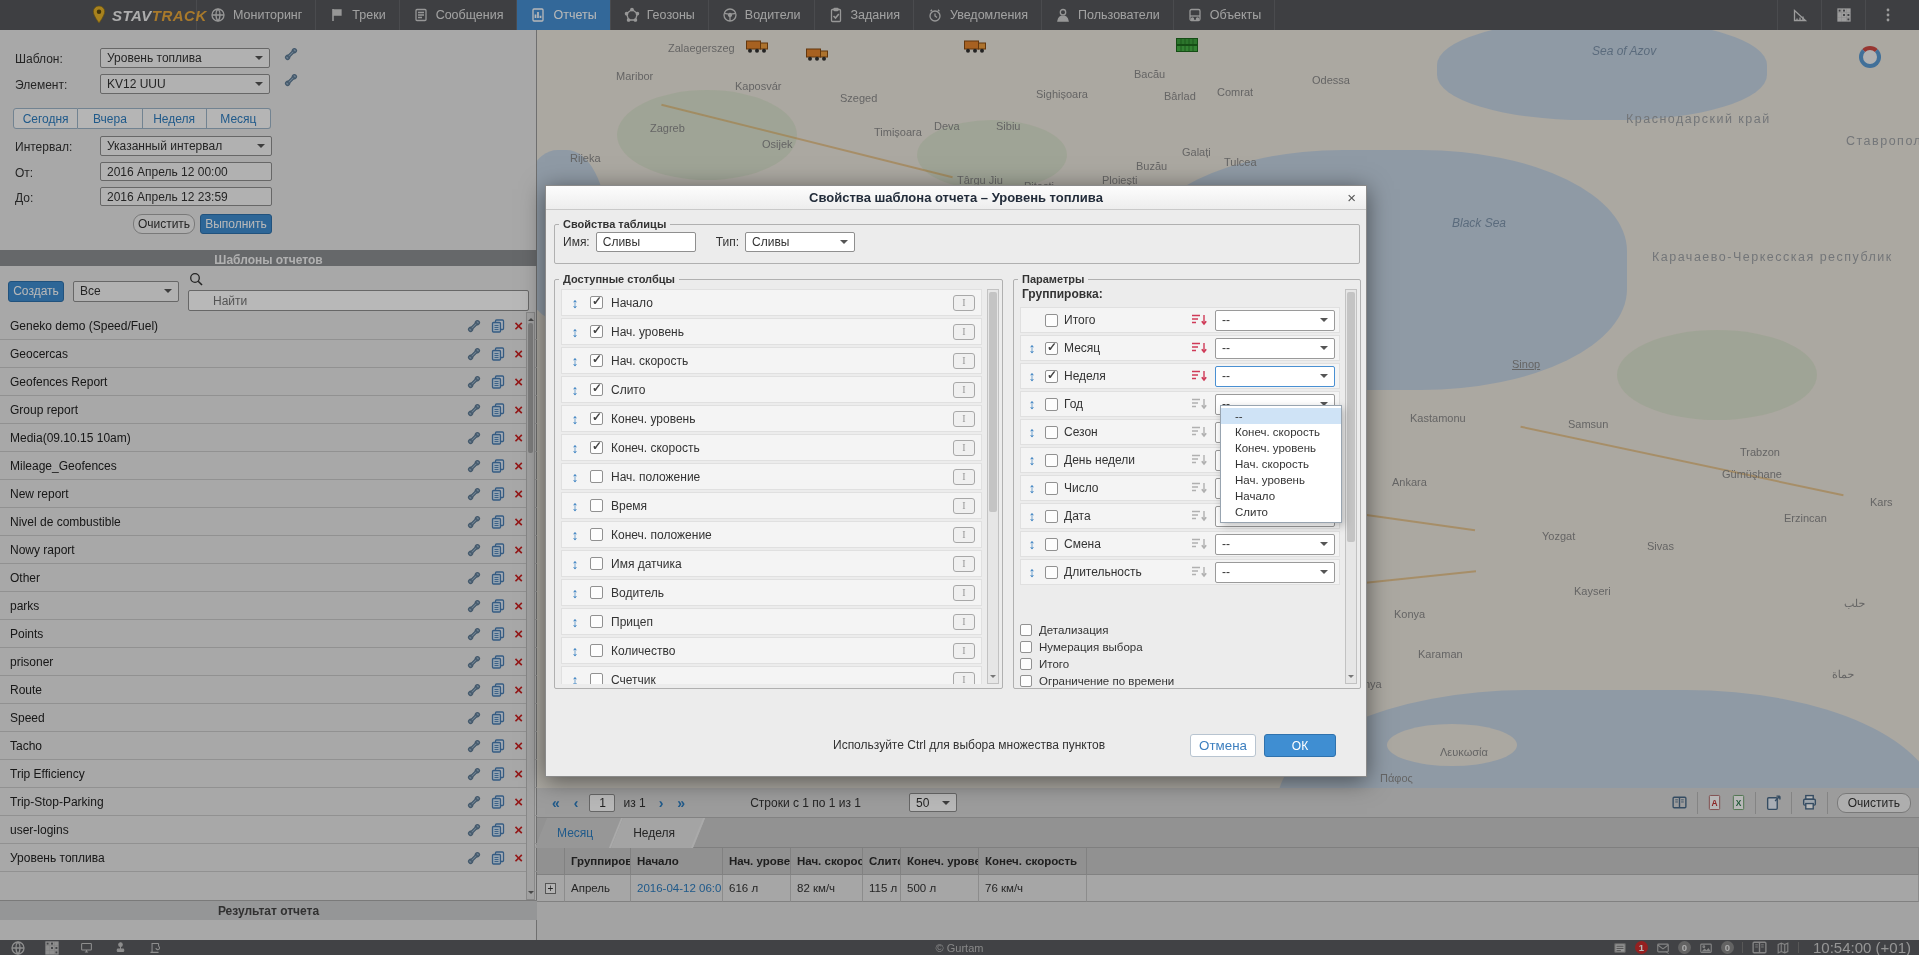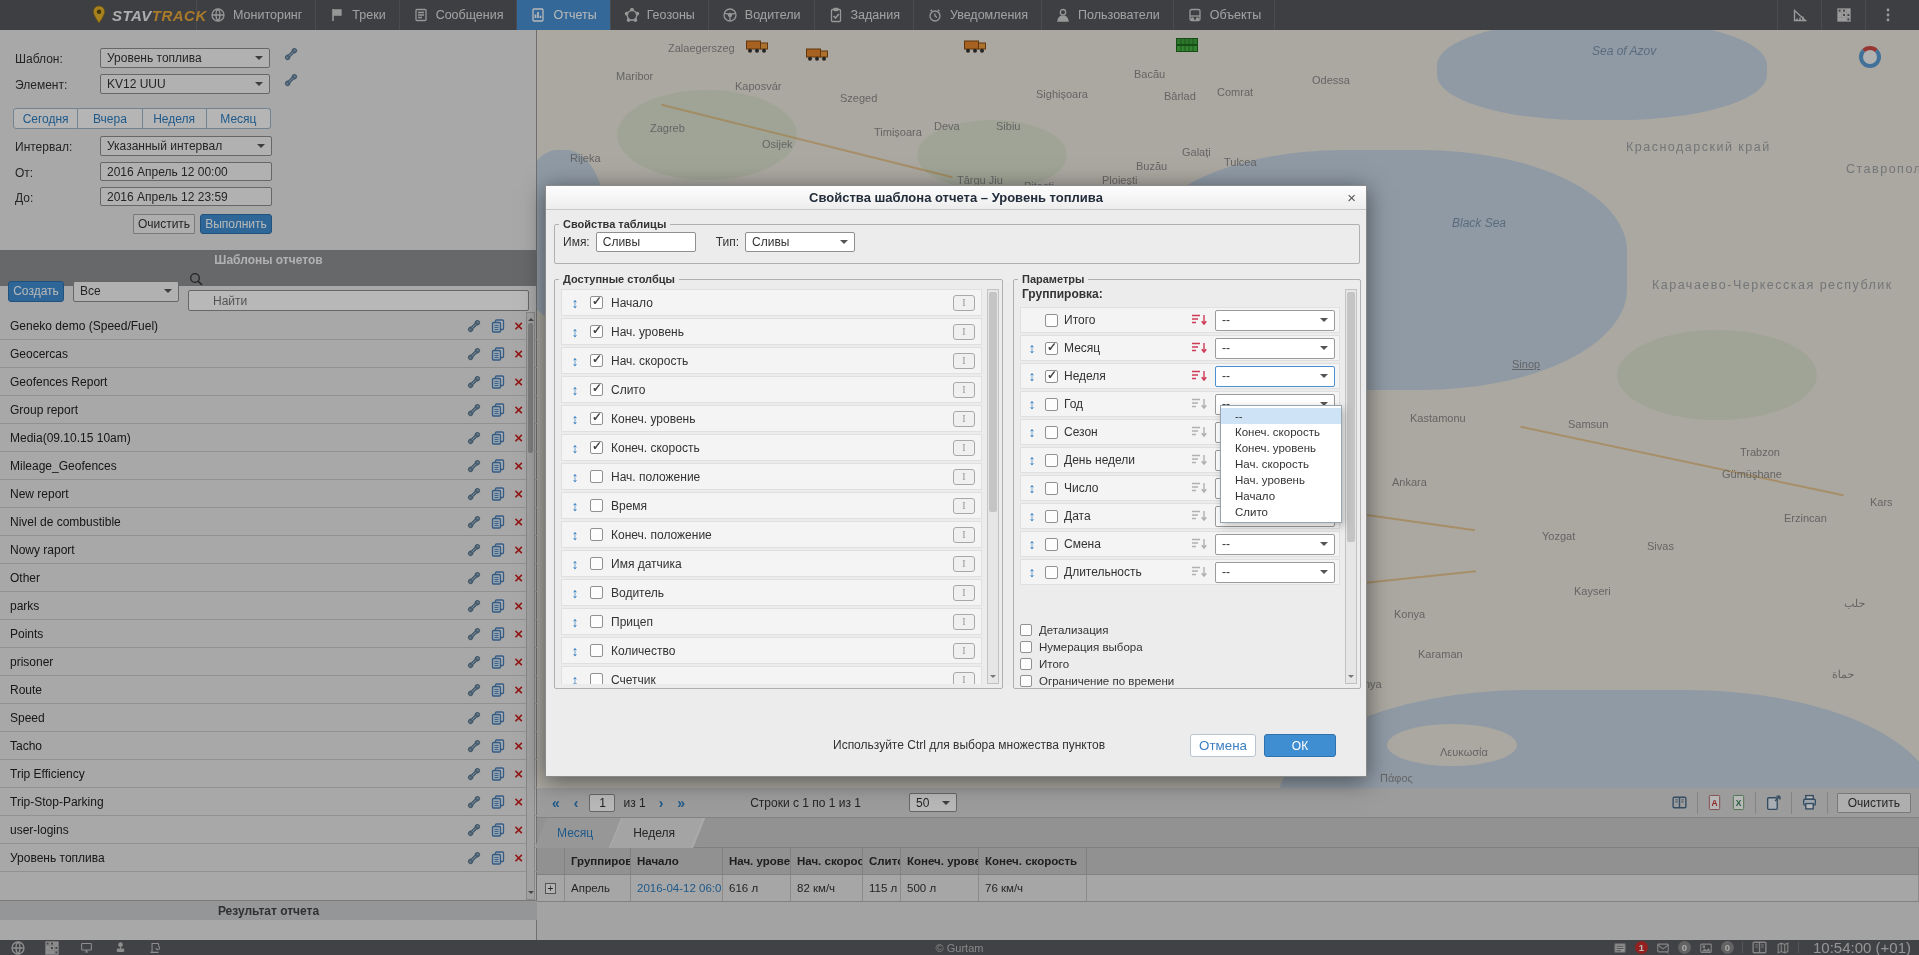--- a/index.html
+++ b/index.html
@@ -27,22 +27,22 @@
   .sb-label { position:absolute; left:15px; font-size:12px; color:#333; }
   .sel { display:flex; align-items:center; background:#f6f6f6; border:1px solid #8f8f8f; border-radius:2px; padding:0 6px; font-size:12px; color:#333; cursor:pointer; }
   .sel .caret { margin-left:auto; width:0; height:0; border:4px solid transparent; border-top-color:#555; position:relative; top:2px; }
   .txtin { background:#f6f6f6; border:1px solid #8f8f8f; border-radius:2px; padding:0 6px; font-size:12px; color:#333; font-family:"Liberation Sans",sans-serif; }
   .wrench-c { position:absolute; color:#8aa3bd; cursor:pointer; }
   #qr-group { position:absolute; left:13px; top:78px; width:258px; height:21px; display:flex; }
   .qbtn { flex:1; background:#fbfbfb; border:1px solid #9fb6c9; border-left:none; color:#2d7dc0; font-size:12px; display:flex; align-items:center; justify-content:center; cursor:pointer; }
   .qbtn.first { border-left:1px solid #9fb6c9; border-radius:3px 0 0 3px; }
   .qbtn.last { border-radius:0 3px 3px 0; }
   .btn-blue { background:#3f8ed2; border:1px solid #2f72ad; border-radius:3px; color:#fff; font-size:12px; display:flex; align-items:center; justify-content:center; cursor:pointer; }
-  .btn-light { background:#f2f2f2; border:1px solid #a8a8a8; border-radius:1px; color:#333; font-size:12px; display:flex; align-items:center; justify-content:center; cursor:pointer; }
-  #sb-list-header { position:absolute; left:0; top:220px; width:537px; height:36px; background:#8e9094; color:#f6f6f6; font-weight:bold; font-size:12px; text-align:center; line-height:20px; }
+  .btn-light { background:#f2f2f2; border:1px solid #a8a8a8; border-radius:9px; color:#333; font-size:12px; display:flex; align-items:center; justify-content:center; cursor:pointer; }
+  #sb-list-header { position:absolute; left:0; top:220px; width:537px; height:16px; background:#8e9094; color:#f6f6f6; font-weight:bold; font-size:12px; text-align:center; line-height:20px; }
   #sb-toolbar { position:absolute; left:0; top:245px; width:537px; height:32px; display:flex; align-items:center; padding:0 8px; gap:9px; }
   #search-wrap { position:relative; flex:1; }
   #search-input { width:100%; height:21px; padding-left:24px; background:#fff; }
   #template-list { position:absolute; left:0; top:282px; width:537px; height:588px; overflow:hidden; }
   .tpl-row { height:28px; display:flex; align-items:center; padding:0 14px 0 10px; border-bottom:1px solid #c9c9c9; cursor:pointer; }
   .tpl-name { font-size:12px; color:#222; }
   .tpl-acts { margin-left:auto; display:flex; align-items:center; gap:8px; }
   .tpl-acts .del { color:#cc2222; font-size:15px; font-weight:bold; cursor:pointer; }
   .tpl-acts .act { cursor:pointer; }
   #sb-scroll { position:absolute; right:1px; top:282px; width:9px; height:588px; background:#dfdfdf; border:1px solid #bdbdbd; }
@@ -50,21 +50,21 @@
   #sb-scroll .arr-dn { position:absolute; bottom:2px; left:1px; width:0; height:0; border:3px solid transparent; border-top-color:#666; }
   #sb-scroll .thumb { position:absolute; top:10px; left:1px; width:5px; height:130px; background:#aeaeae; border-radius:2px; }
   #sb-footer { position:absolute; left:0; top:870px; width:537px; height:20px; background:#cfd0d2; border-top:1px solid #aaa; color:#444; font-weight:bold; font-size:12px; text-align:center; line-height:20px; }
 
   
   #map { position:absolute; left:537px; top:30px; right:0; height:910px; background:#eee9df; overflow:hidden; }
   .water { position:absolute; background:#c7d6e5; }
   .forest { position:absolute; background:#cfe0c3; opacity:.55; border-radius:50%; }
   .road { position:absolute; height:2px; background:#e2a84f; opacity:.55; }
   .map-city { position:absolute; font-size:11px; color:#8c8c8c; white-space:nowrap; }
-  .map-region { position:absolute; font-size:12.5px; color:#a0a4a8; letter-spacing:1.5px; white-space:nowrap;margin-top:28px; }
+  .map-region { position:absolute; font-size:12.5px; color:#a0a4a8; letter-spacing:1.5px; white-space:nowrap; }
   .map-sea { position:absolute; font-size:12px; font-style:italic; color:#7e95ad; white-space:nowrap; }
   .unit-marker { position:absolute; cursor:pointer; }
   #map-spinner { position:absolute; right:38px; top:16px; width:22px; height:22px; border-radius:50%; border:4px solid #5b9bd5; border-top-color:#d24a43; background:#f6f6f6; }
 
   
   #results { position:absolute; left:537px; right:0; top:788px; height:152px; background:#e2e2e2; z-index:6; }
   #pagbar { position:absolute; left:0; top:0; right:0; height:30px; background:#d8d8d8; border-bottom:1px solid #b5b5b5; display:flex; align-items:center; padding:0 8px; }
   .pgnav { color:#2d7dc0; font-size:14px; font-weight:bold; padding:0 7px; cursor:pointer; }
   #page-input { width:26px; height:18px; text-align:center; background:#fff; margin:0 4px; }
   #of-label { margin:0 6px 0 4px; }

